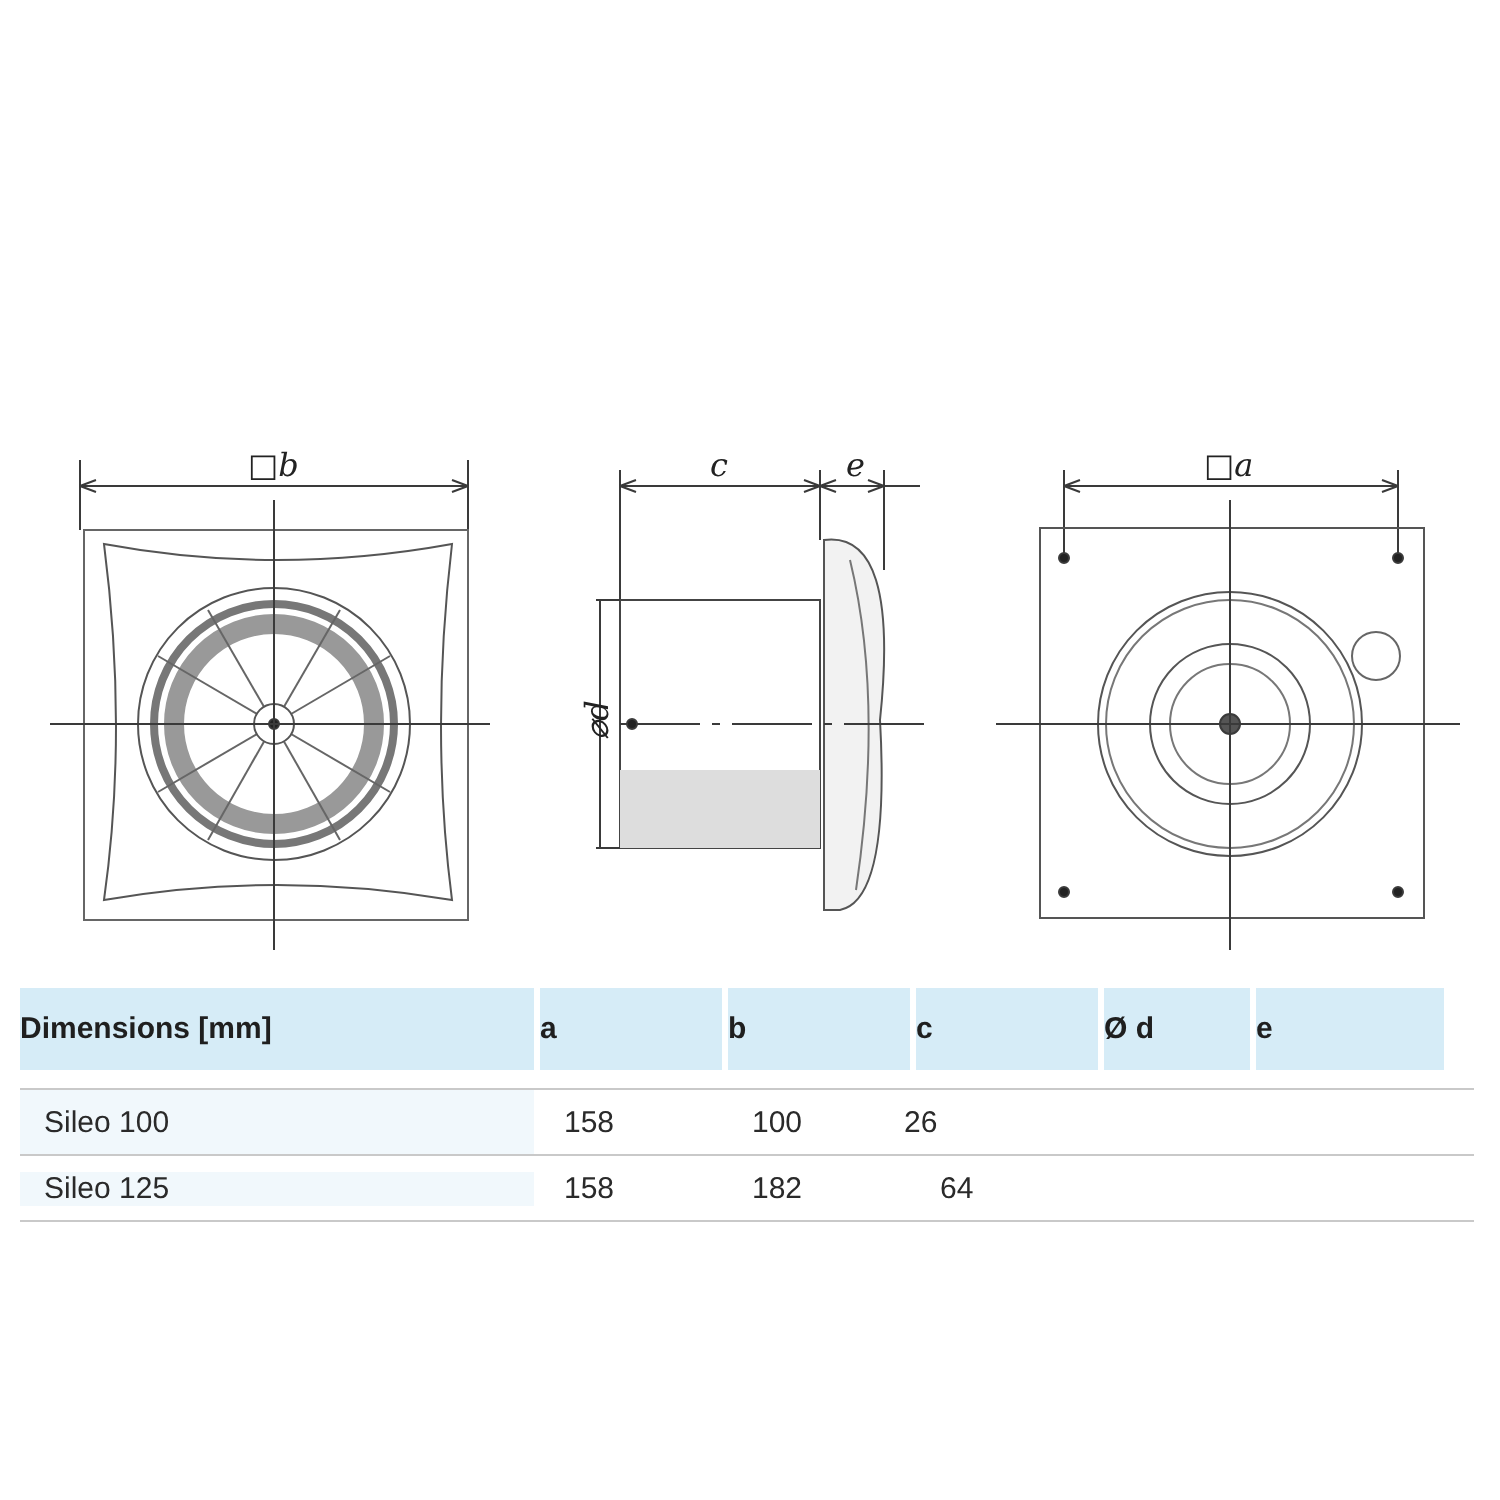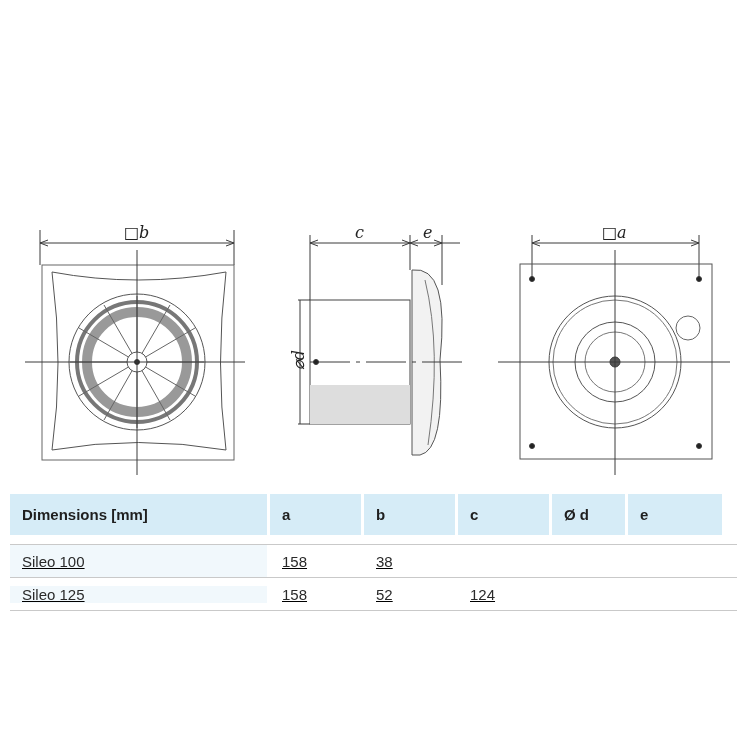--- a/index.html
+++ b/index.html
@@ -1,24 +1,24 @@
 <!DOCTYPE html>
 <html><head>
 <meta charset="utf-8">
 <style>
   html, body { margin:0; padding:0; background:#ffffff; }
   body { width:750px; height:750px; position:relative; overflow:hidden; font-family:"Liberation Sans", sans-serif; }
   .drawing { position:absolute; }
   svg text { font-family:"DejaVu Serif", serif; font-style:italic; }
   .tbl { position:absolute; left:10px; top:494px; width:727px; }
   .hdr { display:flex; height:41px; }
-  .hdr .cell { background:#d6ecf7; margin-right:3px; display:flex; align-items:center; font-weight:bold; font-size:15px; color:#1f1f1f; padding-left:12px; box-sizing:border-box; }
+  .hdr .cell { background:#d6ecf7; margin-right:3px; display:flex; align-items:center; font-weight:bold; font-size:15px; color:#1f1f1f; box-sizing:border-box; }
   .hdr .cell:last-child { margin-right:0; }
   .gap { height:9px; }
-  .row { display:flex; height:32px; border-top:1.5px solid #c9c9c9;text-decoration:underline; }
+  .row { display:flex; height:32px; border-top:1.5px solid #c9c9c9; }
   .row:last-child { border-bottom:1.5px solid #c9c9c9;align-items:center; }
   .row .cell { display:flex; align-items:center; font-size:15px; color:#2a2a2a; padding-left:12px; box-sizing:border-box; margin-right:3px; }
   .row .cell:last-child { margin-right:0; }
   .row .cell.first { background:#f1f8fc; }
   .c0 { width:257px; } .c1 { width:91px; } .c2 { width:91px; } .c3 { width:91px; } .c4 { width:73px; } .c5 { width:94px; }
 </style>
 </head>
 <body>
 
 <svg class="drawing" style="left:20px;top:210px" width="240" height="270" viewBox="0 0 240 270">
@@ -107,21 +107,22 @@
     <div class="cell c1">a</div>
     <div class="cell c2">b</div>
     <div class="cell c3">c</div>
     <div class="cell c4">Ø d</div>
     <div class="cell c5">e</div>
   </div>
   <div class="gap"></div>
   <div class="row">
     <div class="cell c0 first">Sileo 100</div>
     <div class="cell c2">158</div>
-    <div class="cell c5">38</div>
+    <div class="cell c4">100</div>
+    <div class="cell c5">26</div>
   </div>
   <div class="row">
     <div class="cell c0 first">Sileo 125</div>
     <div class="cell c1">158</div>
-    <div class="cell c3">52</div>
-    <div class="cell c4">124</div>
+    <div class="cell c2">182</div>
+    <div class="cell c3">64</div>
   </div>
 </div>
 
 </body></html>

